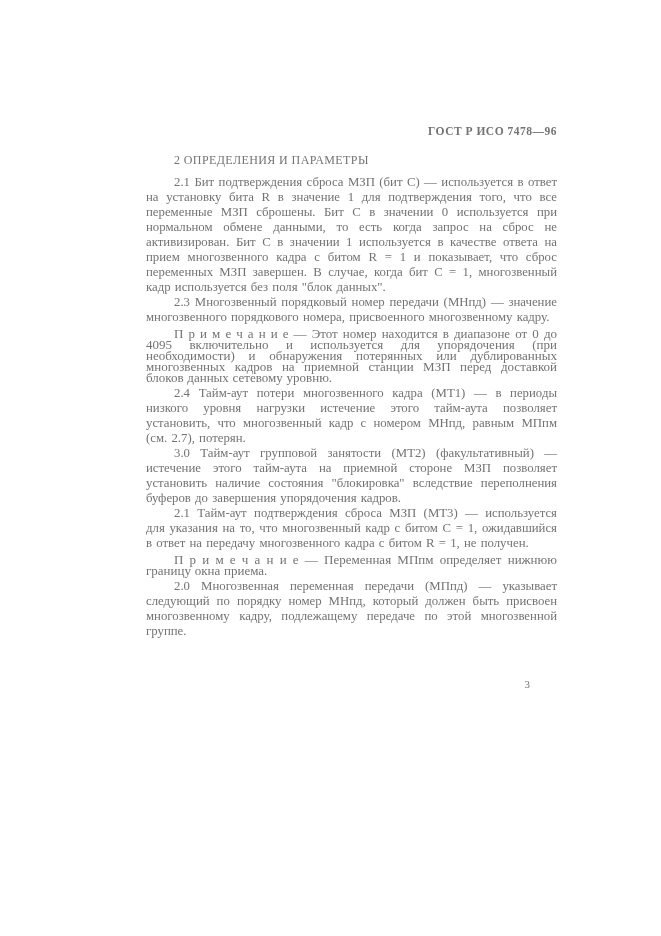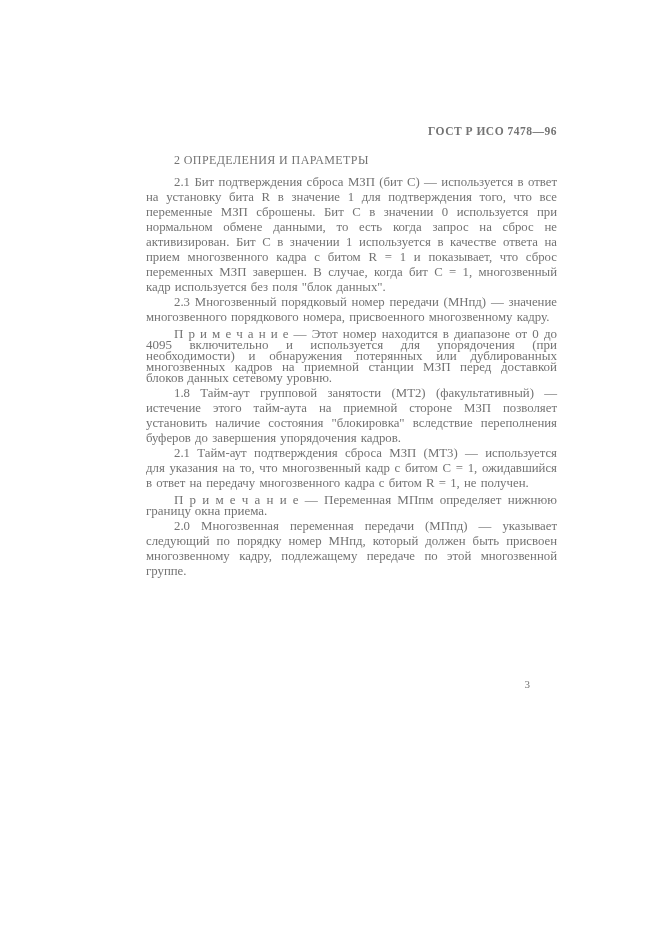--- a/index.html
+++ b/index.html
@@ -69,20 +69,21 @@
 
 <div class="page">
   <div class="doc">
     <div class="doc-header">ГОСТ Р ИСО 7478—96</div>
 
     <div class="sec-heading">2 ОПРЕДЕЛЕНИЯ И ПАРАМЕТРЫ</div>
 
     <div class="para">2.1 Бит подтверждения сброса МЗП (бит С) — используется в ответ на установку бита R в значение 1 для подтверждения того, что все переменные МЗП сброшены. Бит С в значении 0 используется при нормальном обмене данными, то есть когда запрос на сброс не активизирован. Бит С в значении 1 используется в качестве ответа на прием многозвенного кадра с битом R = 1 и показывает, что сброс переменных МЗП завершен. В случае, когда бит С = 1, многозвенный кадр используется без поля "блок данных".</div>
     <div class="para">2.3 Многозвенный порядковый номер передачи (МНпд) — значение многозвенного порядкового номера, присвоенного многозвенному кадру.</div>
     <div class="note">П р и м е ч а н и е — Этот номер находится в диапазоне от 0 до 4095 включительно и используется для упорядочения (при необходимости) и обнаружения потерянных или дублированных многозвенных кадров на приемной станции МЗП перед доставкой блоков данных сетевому уровню.</div>
-    <div class="para">1.8 Тайм-аут групповой занятости (МТ2) (факультативный) — истечение этого тайм-аута на приемной стороне МЗП позволяет установить наличие состояния "блокировка" вследствие переполнения буферов до завершения упорядочения кадров.</div>
+    <div class="para">2.4 Тайм-аут потери многозвенного кадра (МТ1) — в периоды низкого уровня нагрузки истечение этого тайм-аута позволяет установить, что многозвенный кадр с номером МНпд, равным МПпм (см. 2.7), потерян.</div>
+    <div class="para">3.0 Тайм-аут групповой занятости (МТ2) (факультативный) — истечение этого тайм-аута на приемной стороне МЗП позволяет установить наличие состояния "блокировка" вследствие переполнения буферов до завершения упорядочения кадров.</div>
     <div class="para">2.1 Тайм-аут подтверждения сброса МЗП (МТ3) — используется для указания на то, что многозвенный кадр с битом С = 1, ожидавшийся в ответ на передачу многозвенного кадра с битом R = 1, не получен.</div>
     <div class="note">П р и м е ч а н и е — Переменная МПпм определяет нижнюю границу окна приема.</div>
     <div class="para">2.0 Многозвенная переменная передачи (МПпд) — указывает следующий по порядку номер МНпд, который должен быть присвоен многозвенному кадру, подлежащему передаче по этой многозвенной группе.</div>
   </div>
 
   <div class="page-number">3</div>
 </div>
 
 </body></html>

